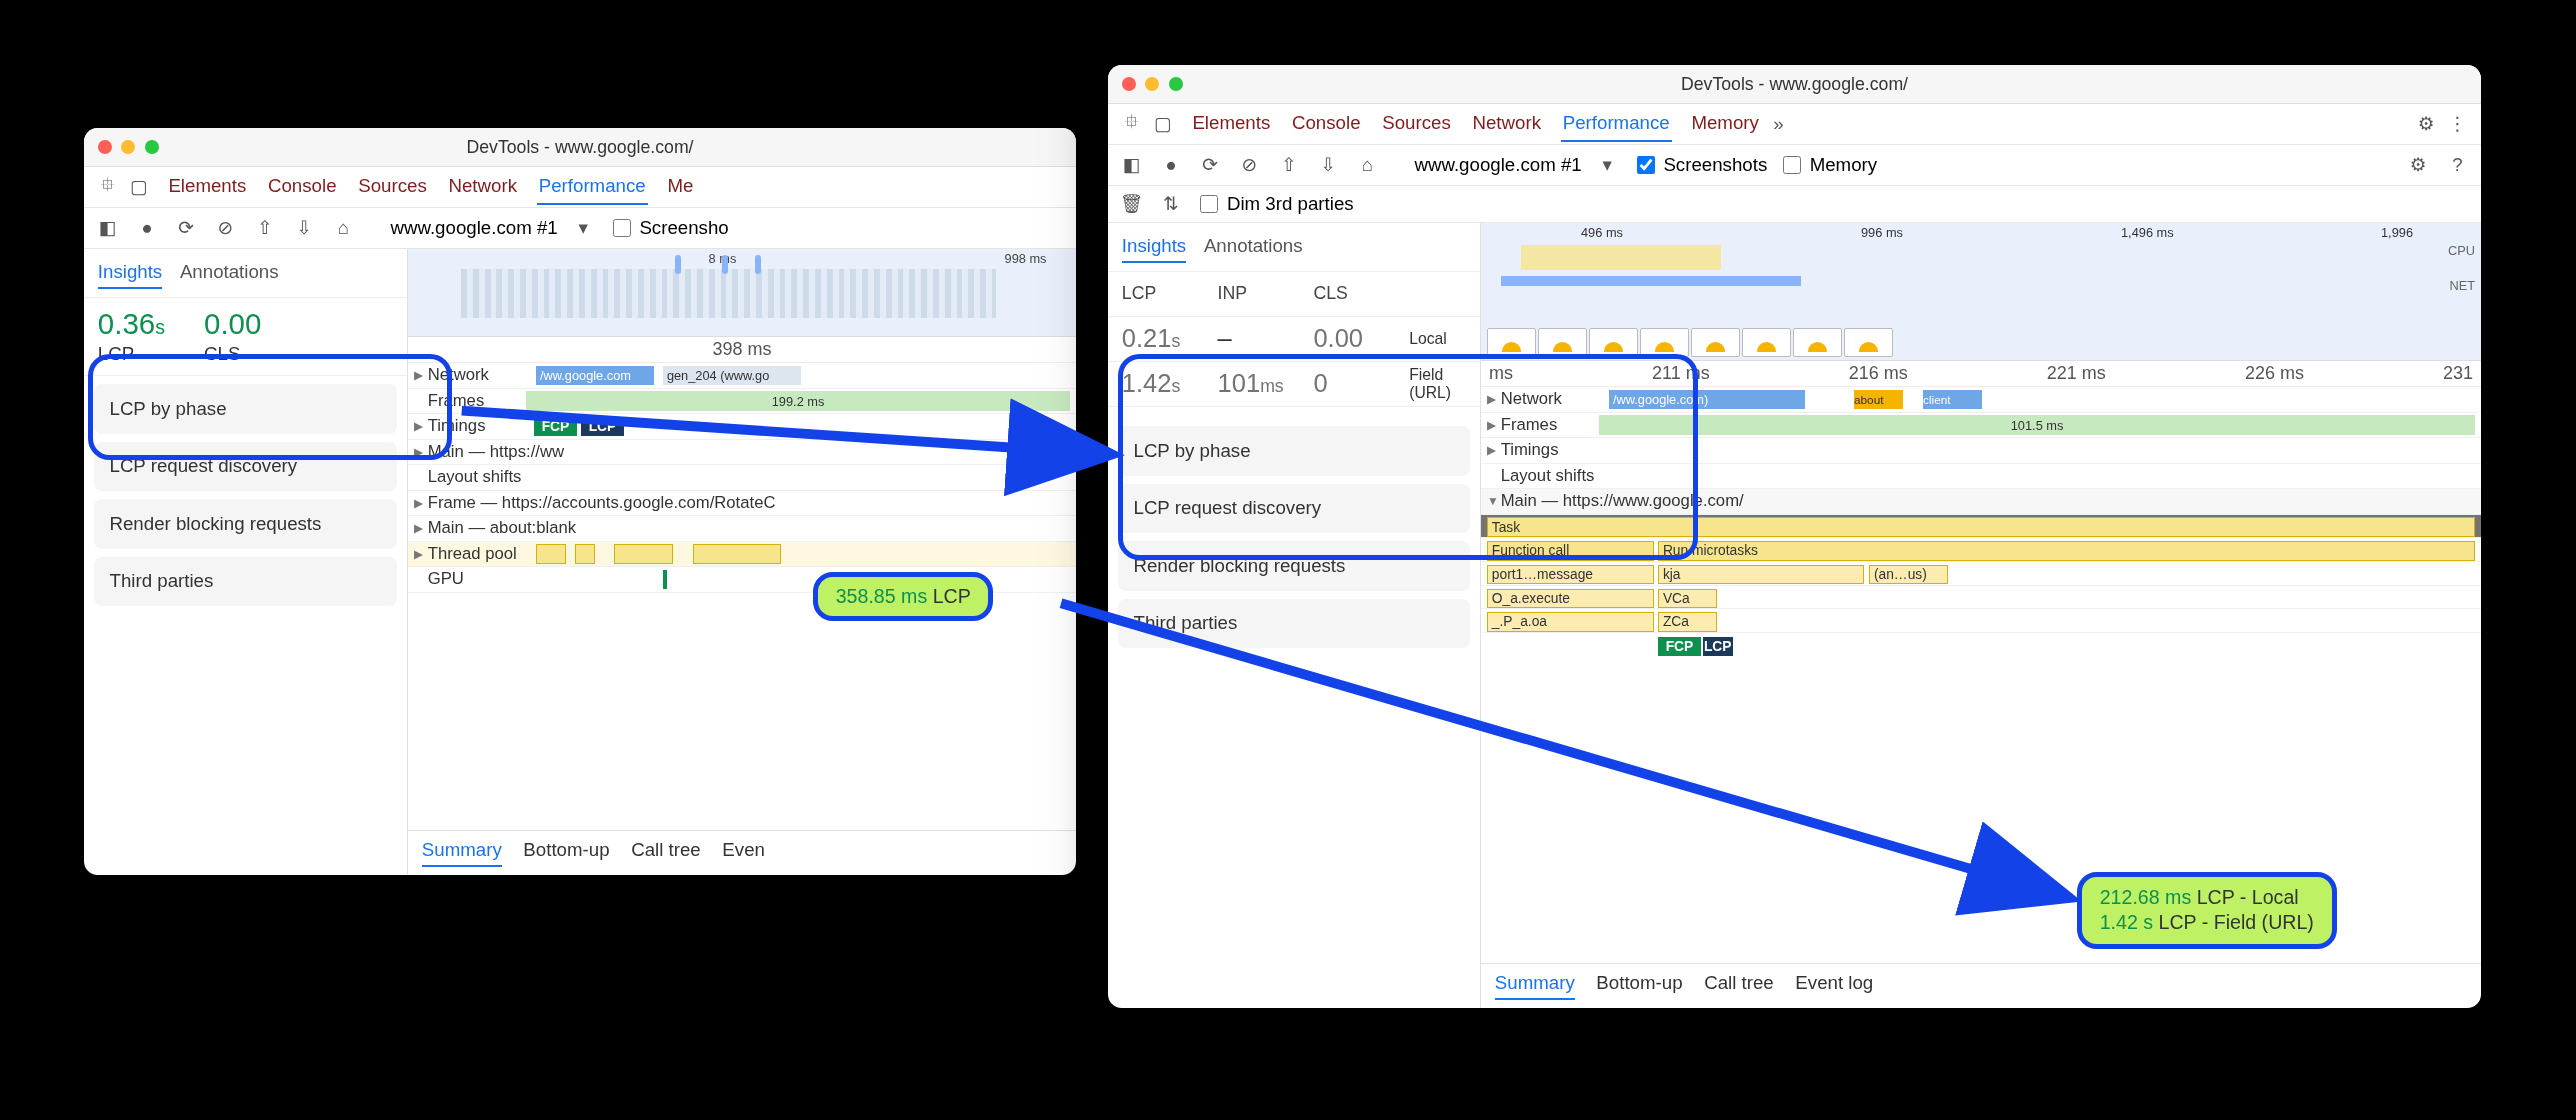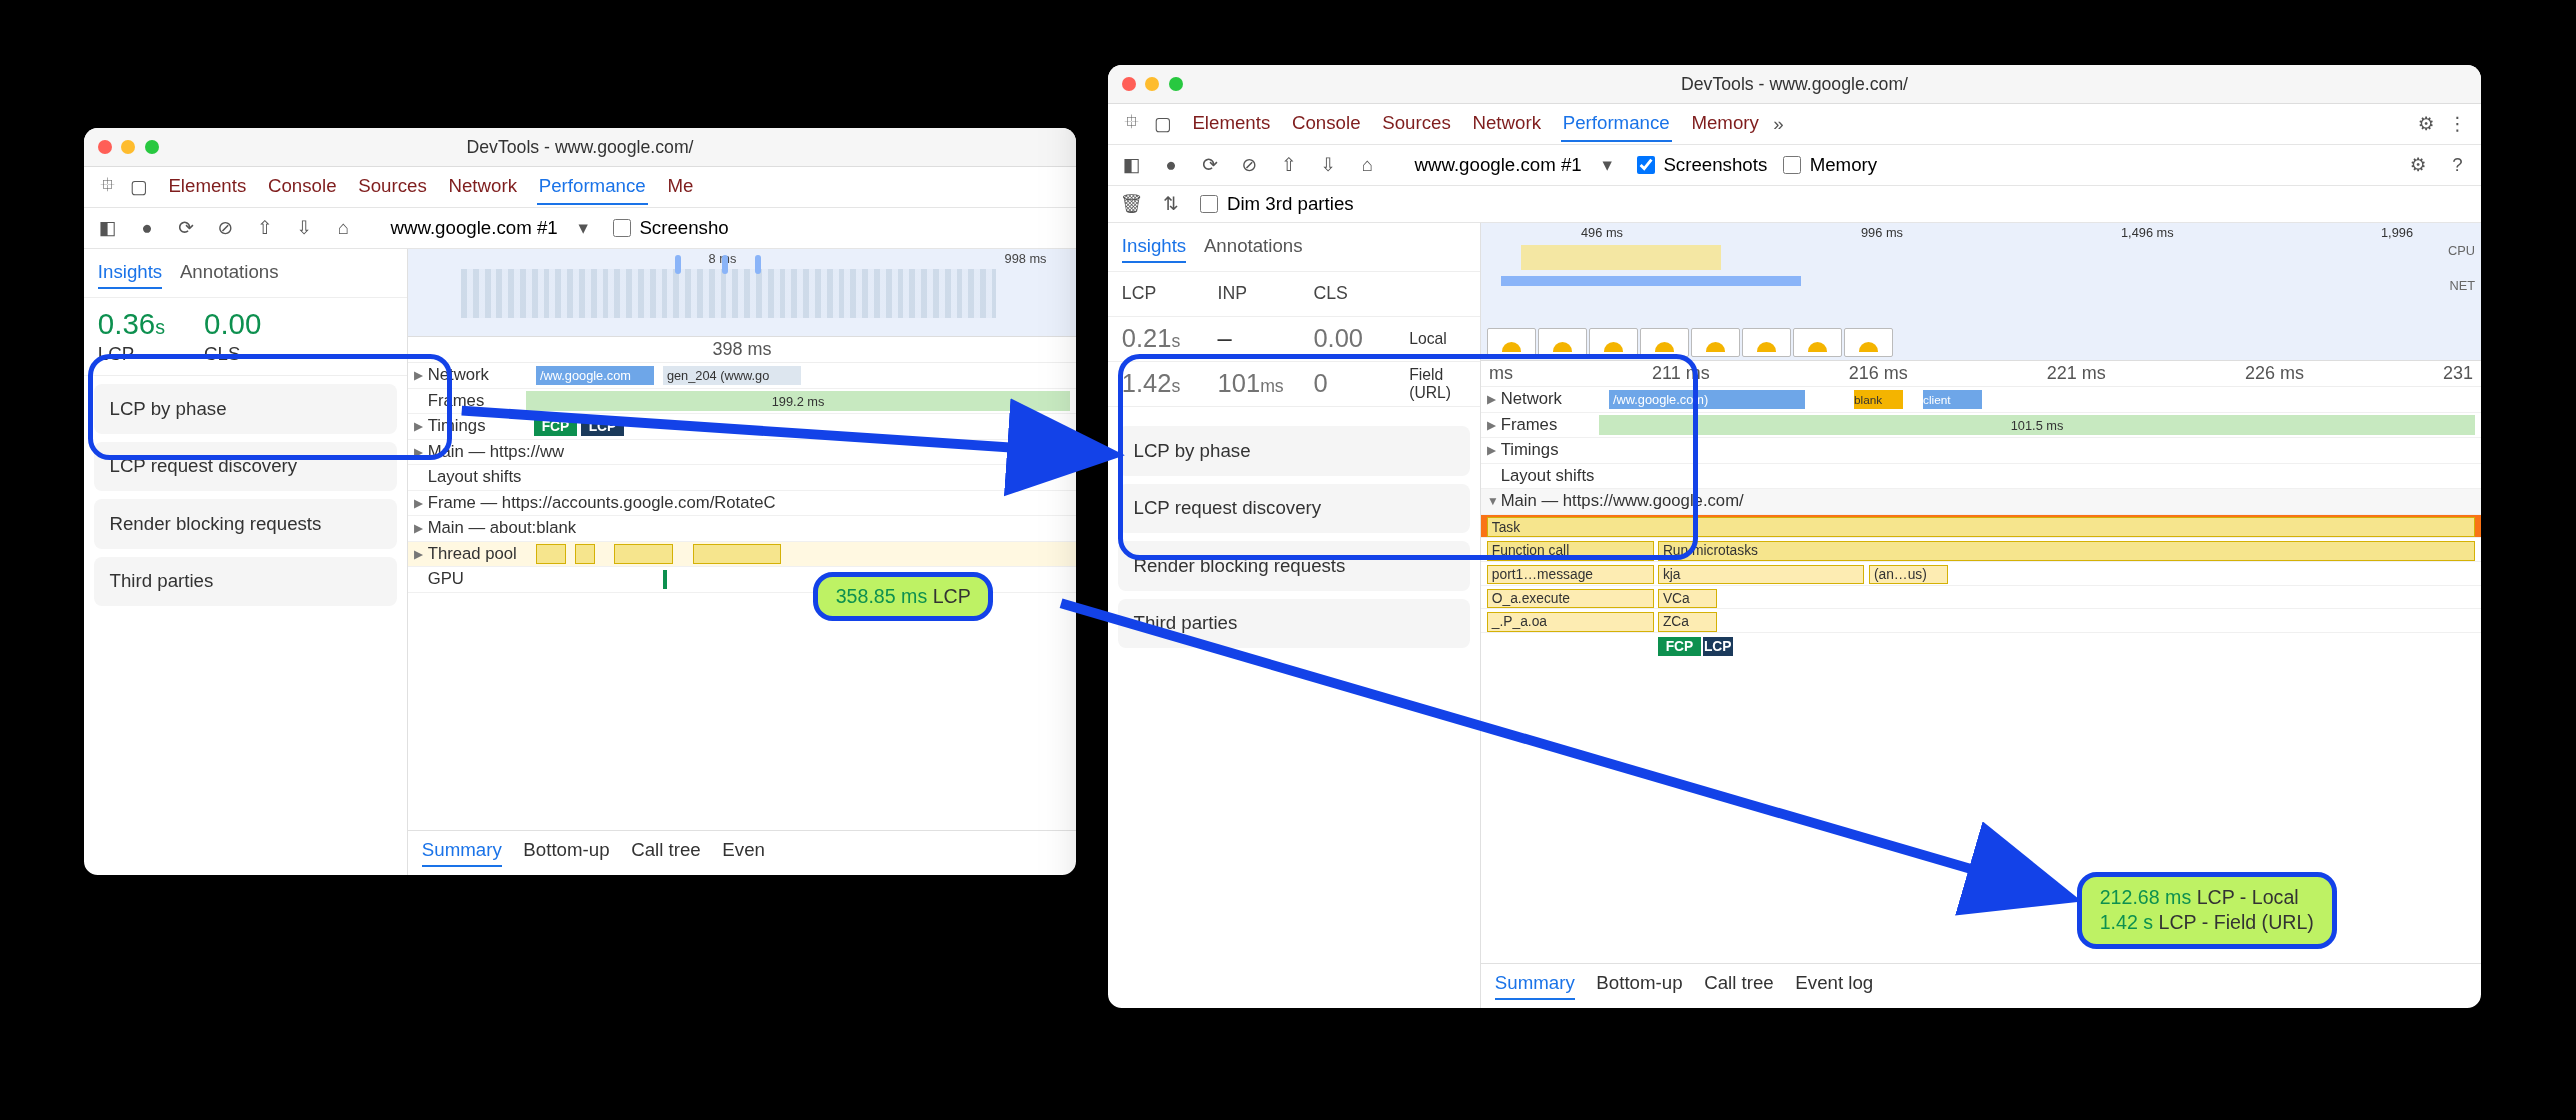--- a/index.html
+++ b/index.html
@@ -331,42 +331,42 @@
         <span>216 ms</span>
           <span>221 ms</span>
         <span>226 ms</span>
           <span>231</span>
       </div>
       <div class="flamerows">
         <div class="track">
             <span class="tri">▶</span>
             <span class="name">Network</span>
           <span class="bar blue" style="left:128px;width:196px;color:#fff;font-size:12.8px;display:flex;align-items:center;padding-left:3.9px">/ww.google.com)</span>
-          <span class="bar" style="left:373px;width:49px;background:#f4b400;font-size:11.8px;display:flex;align-items:center">blank</span>
+          <span class="bar" style="left:373px;width:49px;background:#f4b400;font-size:11.8px;display:flex;align-items:center">about</span>
           <span class="bar blue" style="left:442px;width:59px;font-size:11.8px;color:#fff;display:flex;align-items:center">client</span>
         </div>
         <div class="track">
             <span class="tri">▶</span>
             <span class="name">Frames</span>
           <span class="bar green" style="left:118px;right:5.9px;display:flex;align-items:center;justify-content:center;font-size:12.8px">101.5 ms</span>
         </div>
         <div class="track">
             <span class="tri">▶</span>
             <span class="name">Timings</span>
           </div>
         <div class="track">
             <span class="tri"></span>
             <span class="name">Layout shifts</span>
           </div>
         <div class="track" style="background:#f7f7f7">
             <span class="tri">▼</span>
             <span class="name">Main — https://www.google.com/</span>
           </div>
 
-        <div class="track" style="background:#f97316;height:23.6px">
+        <div class="track" style="background:#737373;height:23.6px">
             <span style="width:5.9px"></span>
           <span class="bar yel" style="left:5.9px;right:5.9px">Task</span>
         </div>
         <div class="track" style="height:23.6px">
           <span class="bar yel" style="left:5.9px;width:167px">Function call</span>
           <span class="bar yel" style="left:177px;right:5.9px">Run microtasks</span>
         </div>
         <div class="track" style="height:24px">
           <span class="bar yel yel2" style="left:5.9px;width:167px">port1…message</span>
           <span class="bar yel yel2" style="left:177px;width:206px">kja</span>

